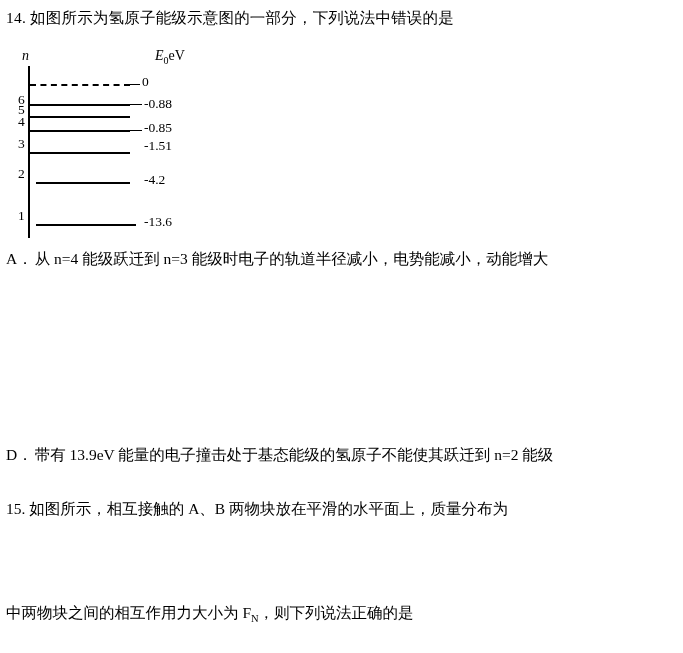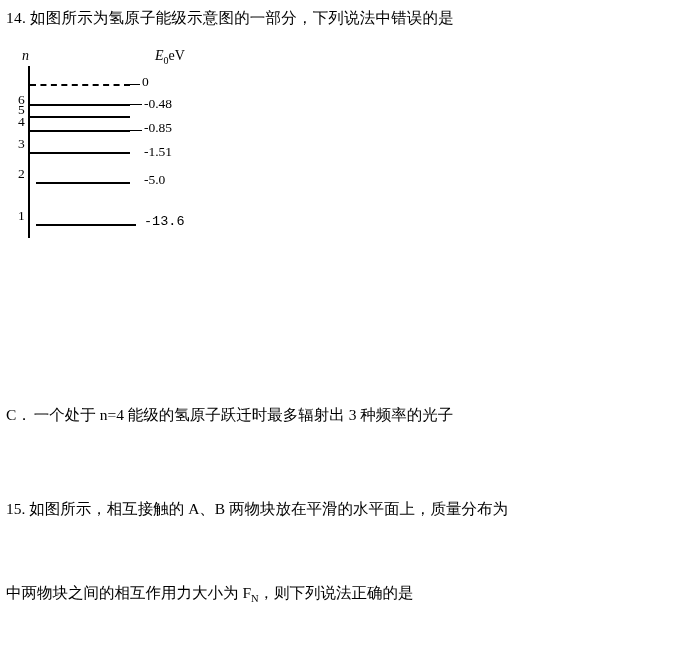--- a/index.html
+++ b/index.html
@@ -125,50 +125,53 @@
     <div class="level-dashed" style="left:24px; top:36px; width:100px;"></div>
     <div class="lvl-val" style="left:136px; top:26px;">0</div>
     <div class="dash-lead" style="left:124px; top:36px; width:10px;"></div>
 
     <div class="lvl-label" style="left:12px; top:44px;">6</div>
     <div class="level" style="left:24px; top:56px; width:100px;"></div>
     <div class="dash-lead" style="left:124px; top:56px; width:12px;"></div>
 
     <div class="lvl-label" style="left:12px; top:54px;">5</div>
     <div class="level" style="left:24px; top:68px; width:100px;"></div>
-    <div class="lvl-val" style="left:138px; top:48px;">-0.48</div>
+    <div class="lvl-val" style="left:138px; top:48px;">-0.88</div>
 
     <div class="lvl-label" style="left:12px; top:66px;">4</div>
     <div class="level" style="left:24px; top:82px; width:100px;"></div>
     <div class="dash-lead" style="left:124px; top:82px; width:12px;"></div>
     <div class="lvl-val" style="left:138px; top:72px;">-0.85</div>
 
     <div class="lvl-label" style="left:12px; top:88px;">3</div>
     <div class="level" style="left:24px; top:104px; width:100px;"></div>
-    <div class="lvl-val" style="left:138px; top:96px;">-1.51</div>
+    <div class="lvl-val" style="left:138px; top:90px;">-1.51</div>
 
     <div class="lvl-label" style="left:12px; top:118px;">2</div>
     <div class="level" style="left:30px; top:134px; width:94px;"></div>
-    <div class="lvl-val" style="left:138px; top:124px;">-5.0</div>
+    <div class="lvl-val" style="left:138px; top:124px;">-4.2</div>
 
     <div class="lvl-label" style="left:12px; top:160px;">1</div>
     <div class="level" style="left:30px; top:176px; width:100px;"></div>
-    <div class="lvl-val" style="left:138px; top:166px;font-family:Liberation Mono, monospace;">-13.6</div>
+    <div class="lvl-val" style="left:138px; top:166px;">-13.6</div>
+  </div>
+
+  <div class="para" style="top:246px;">
+    <span class="opt-letter">A．</span><span>从 n=4 能级跃迁到 n=3 能级时电子的轨道半径减小，电势能减小，动能增大</span>
   </div>
 
 
 
-  <div class="para" style="top:402px;">
-    <span class="opt-letter">C．</span><span>一个处于 n=4 能级的氢原子跃迁时最多辐射出 3 种频率的光子</span>
+  <div class="para" style="top:442px;">
+    <span class="opt-letter">D．</span><span>带有 13.9eV 能量的电子撞击处于基态能级的氢原子不能使其跃迁到 n=2 能级</span>
   </div>
-
 
   <div class="para" style="top:496px;font-family:Liberation Serif, serif;">
     <span>15.</span>
     <span>如图所示，相互接触的 A、B 两物块放在平滑的水平面上，质量分布为</span>
   </div>
 
 
-  <div class="para" style="top:580px;">
+  <div class="para" style="top:600px;">
     <span>中两物块之间的相互作用力大小为 F</span><span class="sub">N</span><span>，则下列说法正确的是</span>
   </div>
 
 </div>
 
 </body></html>

